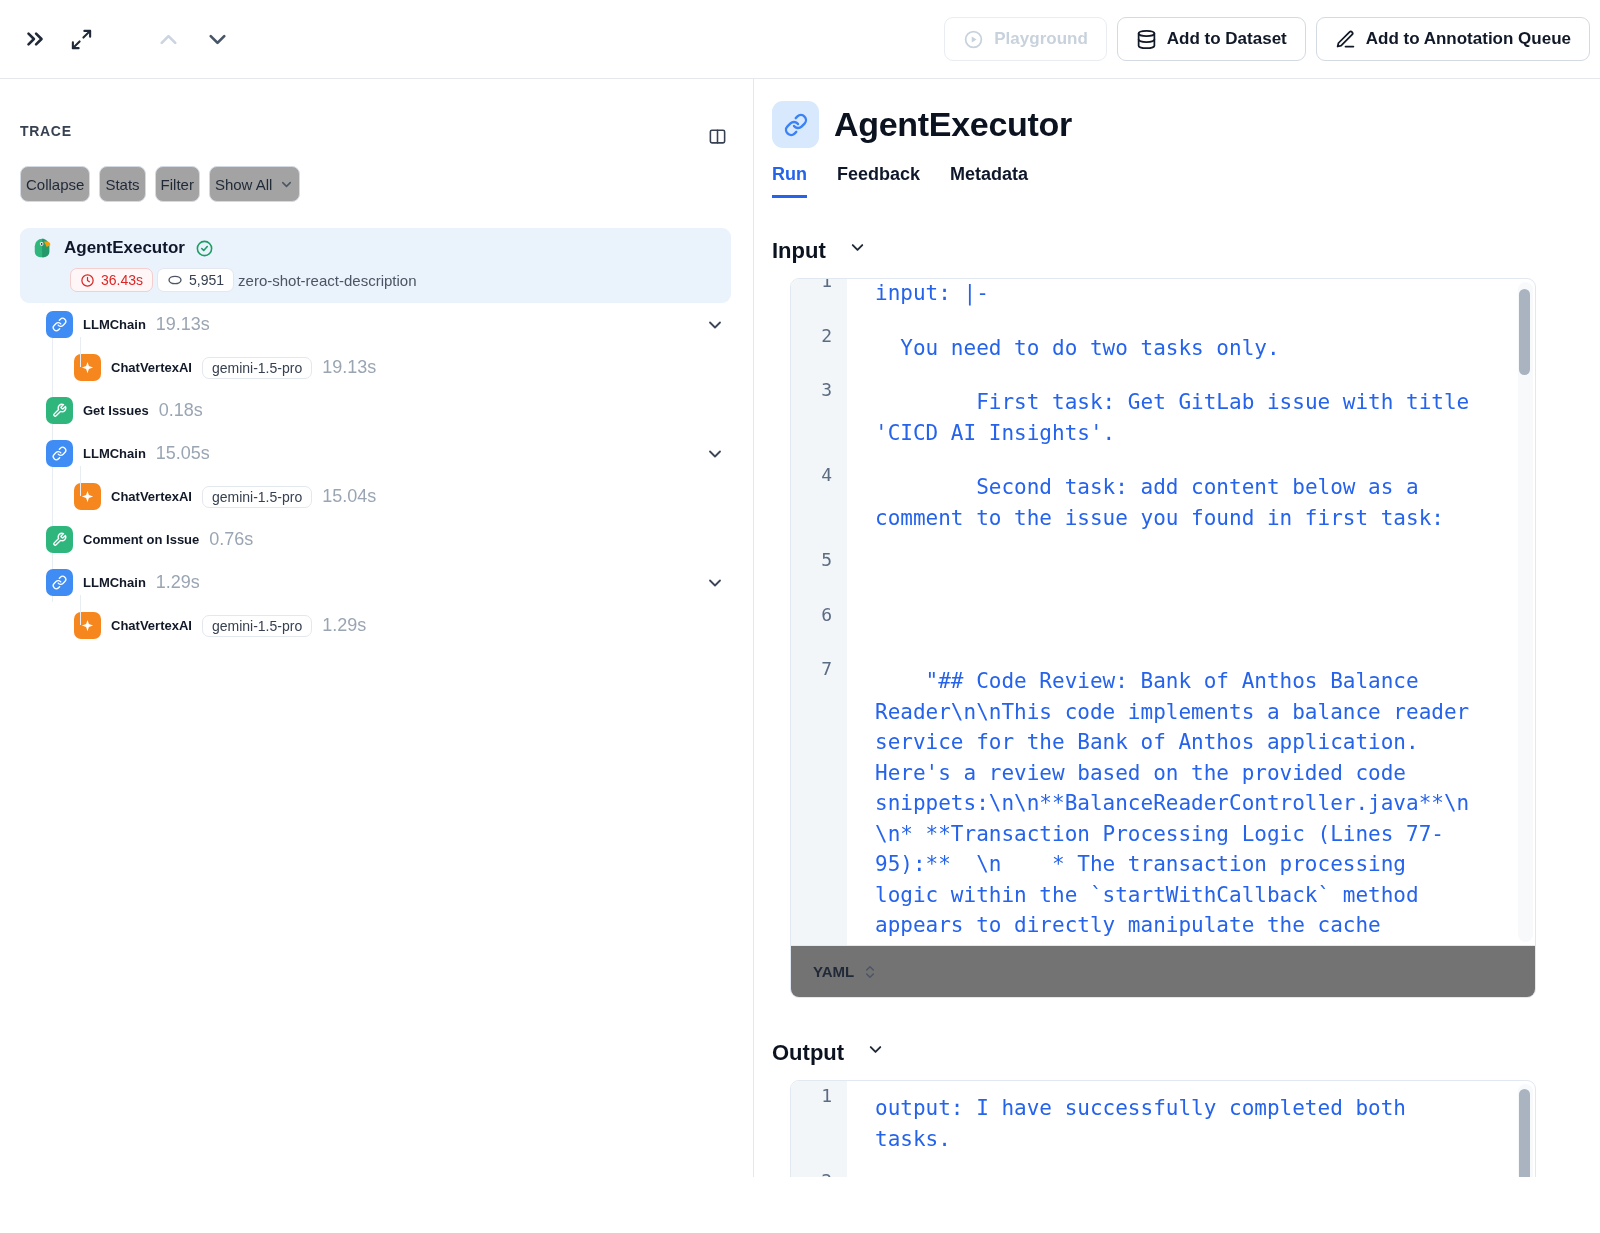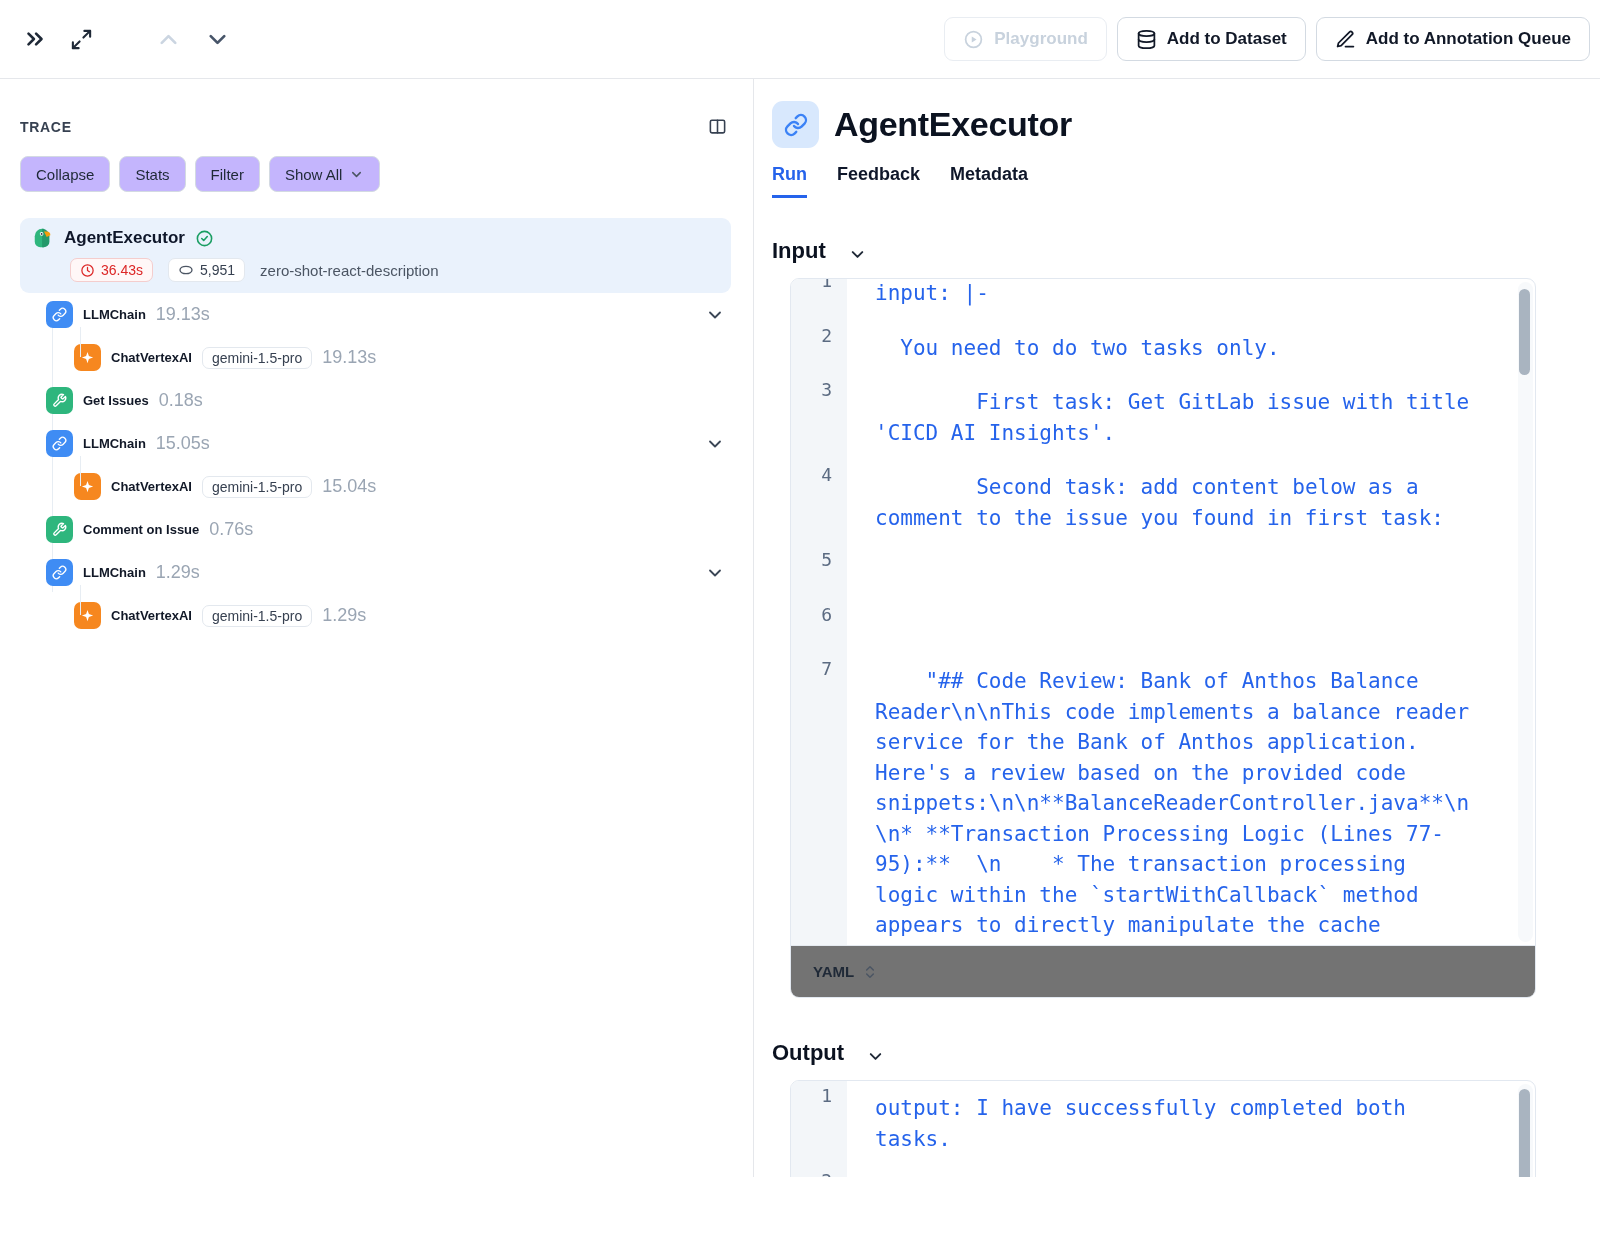--- a/index.html
+++ b/index.html
@@ -21,35 +21,35 @@
     font-family: "Liberation Sans", sans-serif; }
   .tb-btn.disabled { color: #c8d2dd; border-color: #e9edf2; cursor: default; }
   .tb-btn.disabled svg { color: #c8d2dd; }
 
   
   .main { flex: 1; display: flex; min-height: 0; }
 
   
   .trace-panel { width: 754px; flex: 0 0 754px; border-right: 1px solid #e5e7eb;
     padding: 34px 22px 0 20px; overflow: hidden; }
-  .trace-head { display: flex; align-items: center; justify-content: space-between; }
+  .trace-head { display: flex; justify-content: space-between; margin-top: 10px; }
   .trace-title { font-size: 14px; font-weight: 700; letter-spacing: .05em; color: #374151; }
   .trace-controls { display: flex; align-items: center; gap: 9px; margin-top: 16px; }
-  .ctl-btn { display: flex; align-items: center; gap: 7px; height: 36px; padding: 0 15px;
-    border: 1px solid #d3dae2; border-radius: 8px; background: #c4b5fd; font-size: 15px;
+  .ctl-btn { display: flex; align-items: center; gap: 7px; height: 36px; padding: 0 5px;
+    border: 1px solid #d3dae2; border-radius: 8px; background: #a3a3a3; font-size: 15px;
     font-weight: 500; color: #1f2937; cursor: pointer; font-family: "Liberation Sans", sans-serif; }
 
   .tree { margin-top: 26px; position: relative; }
   .tree-vline { position: absolute; left: 32px; top: 96px; height: 278px;
     border-left: 1px solid #e7edf3; }
 
   .root-block { background: #eaf2fc; border-radius: 9px; padding: 9px 10px 11px 12px; position: relative; }
   .root-row { display: flex; align-items: center; gap: 10px; cursor: pointer; }
   .root-name { font-size: 17px; font-weight: 700; color: #0f172a; }
-  .root-badges { display: flex; align-items: center; gap: 15px; margin: 9px 0 0 38px; }
+  .root-badges { display: flex; align-items: center; gap: 4px; margin: 9px 0 0 38px; }
   .pill { display: inline-flex; align-items: center; gap: 6px; border: 1px solid #e3e8ee;
     border-radius: 7px; padding: 3px 9px; font-size: 14px; color: #374151; background: #fff; }
   .pill.time { border-color: #f4cdcd; background: #fff7f7; color: #dc2626; font-weight: 500; }
   .tag-text { font-size: 15px; color: #4b5563; }
 
   .trow { display: flex; align-items: center; gap: 10px; height: 43px; position: relative; cursor: pointer; }
   .trow.lvl1 { padding-left: 26px; }
   .trow.lvl2 { padding-left: 54px; }
   .trow.lvl2::before { content: ""; position: absolute; left: 60px; top: -9px; height: 30px;
     border-left: 1px solid #e7edf3; }
@@ -70,21 +70,21 @@
   .detail-header { display: flex; align-items: center; gap: 15px; padding: 0 18px; }
   .detail-icon { width: 47px; height: 47px; border-radius: 11px; background: #d8e8fd;
     color: #3b82f6; display: flex; align-items: center; justify-content: center; }
   .detail-title { font-size: 34px; font-weight: 800; color: #0b1220; letter-spacing: -0.3px; }
   .tabs { display: flex; align-items: flex-end; gap: 30px; padding: 0 18px; margin-top: 16px; }
   .tab { font-size: 18px; font-weight: 600; color: #0f172a; padding-bottom: 10px;
     border-bottom: 3px solid transparent; cursor: pointer; background: none;
     font-family: "Liberation Sans", sans-serif; border-top: none; border-left: none; border-right: none; }
   .tab.active { color: #2563eb; border-bottom-color: #2563eb; font-weight: 700; }
 
-  .section-head { display: flex; align-items: flex-end; gap: 22px; padding: 0 18px; margin-top: 42px; }
+  .section-head { display: flex; align-items: flex-start; gap: 22px; padding: 0 18px; margin-top: 42px; }
   .section-head.first { margin-top: 40px; }
   .section-title { font-size: 22px; font-weight: 700; color: #0b1220; }
   .sec-chev { color: #1f2937; display: flex; cursor: pointer; }
 
   .code-block { margin: 14px 64px 0 36px; border: 1px solid #e2e8f0; border-radius: 9px;
     overflow: hidden; background: #fff; }
   .code-area { position: relative; overflow: hidden; }
   .code-area.input-h { height: 666px; }
   .code-area.output-h { height: 400px; }
   .gutter-bg { position: absolute; left: 0; top: 0; bottom: 0; width: 56px; background: #f3f6f9; }

